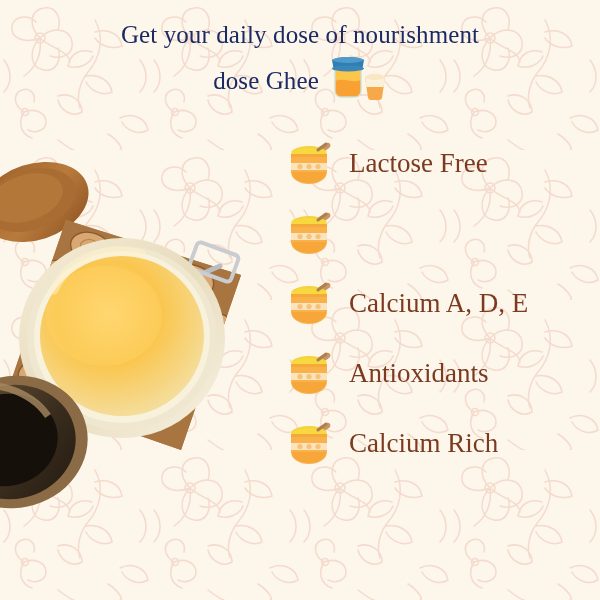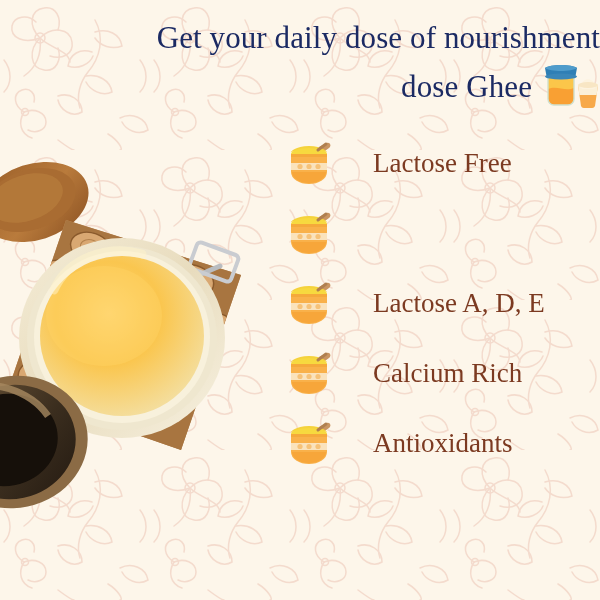--- a/index.html
+++ b/index.html
@@ -28,23 +28,23 @@
     opacity: 1;
   }
   .bg-pattern svg { display: block; width: 100%; height: 100%; }
 
   
   .headline {
     position: absolute;
     left: 0;
     top: 18px;
     width: 600px;
-    text-align: right;
+    text-align: center;
     color: #1b2a63;
-    font-size: 31px;
+    font-size: 25px;
     line-height: 1.32;
     letter-spacing: 0.1px;
     font-family: "Liberation Serif", serif;
   }
   .headline .line2 {
     display: block;
     white-space: nowrap;
   }
   .jar-emoji {
     display: inline-block;
@@ -66,21 +66,20 @@
   .benefits {
     position: absolute;
     left: 285px;
     top: 128px;
     width: 315px;
   }
   .benefit-row {
     display: flex;
     align-items: center;
     height: 70px;
-    gap: 24px;
   }
   .bowl-icon {
     width: 48px;
     height: 44px;
     flex: 0 0 48px;
     margin-right: 16px;
   }
   .bowl-icon svg { display: block; }
   .benefit-label {
     color: #7c3a21;
@@ -300,57 +299,57 @@
           <path d="M6 16 h36 v6 h-36 z" fill="#f9b14a"></path>
           <path d="M6 22 h36 v7 h-36 z" fill="#fae3bd"></path>
           <circle cx="15" cy="25.5" r="2.6" fill="#f6c278"></circle>
           <circle cx="24" cy="25.5" r="2.6" fill="#f6c278"></circle>
           <circle cx="33" cy="25.5" r="2.6" fill="#f6c278"></circle>
           <path d="M6 29 h36 v2 a18 12 0 0 1 -36 0 z" fill="#f9b14a"></path>
           <path d="M7 31 a17 11 0 0 0 34 0 z" fill="#f7a63a"></path>
           <path d="M33 9 L41 3" stroke="#b07f4f" stroke-width="3" stroke-linecap="round"></path>
         </svg>
       </span>
-      <span class="benefit-label">Lactose A, D, E</span>
+      <span class="benefit-label">Calcium A, D, E</span>
+    </div>
+
+    <div class="benefit-row">
+      <span class="bowl-icon">
+        <svg width="48" height="44" viewBox="0 0 48 44" xmlns="http://www.w3.org/2000/svg">
+          <path d="M34 6 L42 2 c3 -1 5 3 2 5 L37 12 z" fill="#c99562"></path>
+          <path d="M24 9 c-12 0 -18 2 -18 2 c0 0 4 -6 18 -6 c14 0 18 6 18 6 c0 0 -6 -2 -18 -2 z" fill="#f5d23c"></path>
+          <ellipse cx="24" cy="13" rx="18" ry="6" fill="#f7d93f"></ellipse>
+          <path d="M6 13 h36 v5 a18 5 0 0 1 -36 0 z" fill="#f5a93b"></path>
+          <path d="M6 16 h36 v6 h-36 z" fill="#f9b14a"></path>
+          <path d="M6 22 h36 v7 h-36 z" fill="#fae3bd"></path>
+          <circle cx="15" cy="25.5" r="2.6" fill="#f6c278"></circle>
+          <circle cx="24" cy="25.5" r="2.6" fill="#f6c278"></circle>
+          <circle cx="33" cy="25.5" r="2.6" fill="#f6c278"></circle>
+          <path d="M6 29 h36 v2 a18 12 0 0 1 -36 0 z" fill="#f9b14a"></path>
+          <path d="M7 31 a17 11 0 0 0 34 0 z" fill="#f7a63a"></path>
+          <path d="M33 9 L41 3" stroke="#b07f4f" stroke-width="3" stroke-linecap="round"></path>
+        </svg>
+      </span>
+      <span class="benefit-label">Antioxidants</span>
     </div>
 
     <div class="benefit-row">
       <span class="bowl-icon">
         <svg width="48" height="44" viewBox="0 0 48 44" xmlns="http://www.w3.org/2000/svg">
           <path d="M34 6 L42 2 c3 -1 5 3 2 5 L37 12 z" fill="#c99562"></path>
           <path d="M24 9 c-12 0 -18 2 -18 2 c0 0 4 -6 18 -6 c14 0 18 6 18 6 c0 0 -6 -2 -18 -2 z" fill="#f5d23c"></path>
           <ellipse cx="24" cy="13" rx="18" ry="6" fill="#f7d93f"></ellipse>
           <path d="M6 13 h36 v5 a18 5 0 0 1 -36 0 z" fill="#f5a93b"></path>
           <path d="M6 16 h36 v6 h-36 z" fill="#f9b14a"></path>
           <path d="M6 22 h36 v7 h-36 z" fill="#fae3bd"></path>
           <circle cx="15" cy="25.5" r="2.6" fill="#f6c278"></circle>
           <circle cx="24" cy="25.5" r="2.6" fill="#f6c278"></circle>
           <circle cx="33" cy="25.5" r="2.6" fill="#f6c278"></circle>
           <path d="M6 29 h36 v2 a18 12 0 0 1 -36 0 z" fill="#f9b14a"></path>
           <path d="M7 31 a17 11 0 0 0 34 0 z" fill="#f7a63a"></path>
           <path d="M33 9 L41 3" stroke="#b07f4f" stroke-width="3" stroke-linecap="round"></path>
         </svg>
       </span>
       <span class="benefit-label">Calcium Rich</span>
-    </div>
-
-    <div class="benefit-row">
-      <span class="bowl-icon">
-        <svg width="48" height="44" viewBox="0 0 48 44" xmlns="http://www.w3.org/2000/svg">
-          <path d="M34 6 L42 2 c3 -1 5 3 2 5 L37 12 z" fill="#c99562"></path>
-          <path d="M24 9 c-12 0 -18 2 -18 2 c0 0 4 -6 18 -6 c14 0 18 6 18 6 c0 0 -6 -2 -18 -2 z" fill="#f5d23c"></path>
-          <ellipse cx="24" cy="13" rx="18" ry="6" fill="#f7d93f"></ellipse>
-          <path d="M6 13 h36 v5 a18 5 0 0 1 -36 0 z" fill="#f5a93b"></path>
-          <path d="M6 16 h36 v6 h-36 z" fill="#f9b14a"></path>
-          <path d="M6 22 h36 v7 h-36 z" fill="#fae3bd"></path>
-          <circle cx="15" cy="25.5" r="2.6" fill="#f6c278"></circle>
-          <circle cx="24" cy="25.5" r="2.6" fill="#f6c278"></circle>
-          <circle cx="33" cy="25.5" r="2.6" fill="#f6c278"></circle>
-          <path d="M6 29 h36 v2 a18 12 0 0 1 -36 0 z" fill="#f9b14a"></path>
-          <path d="M7 31 a17 11 0 0 0 34 0 z" fill="#f7a63a"></path>
-          <path d="M33 9 L41 3" stroke="#b07f4f" stroke-width="3" stroke-linecap="round"></path>
-        </svg>
-      </span>
-      <span class="benefit-label">Antioxidants</span>
     </div>
 
   </div>
 </div>
 
 </body></html>

